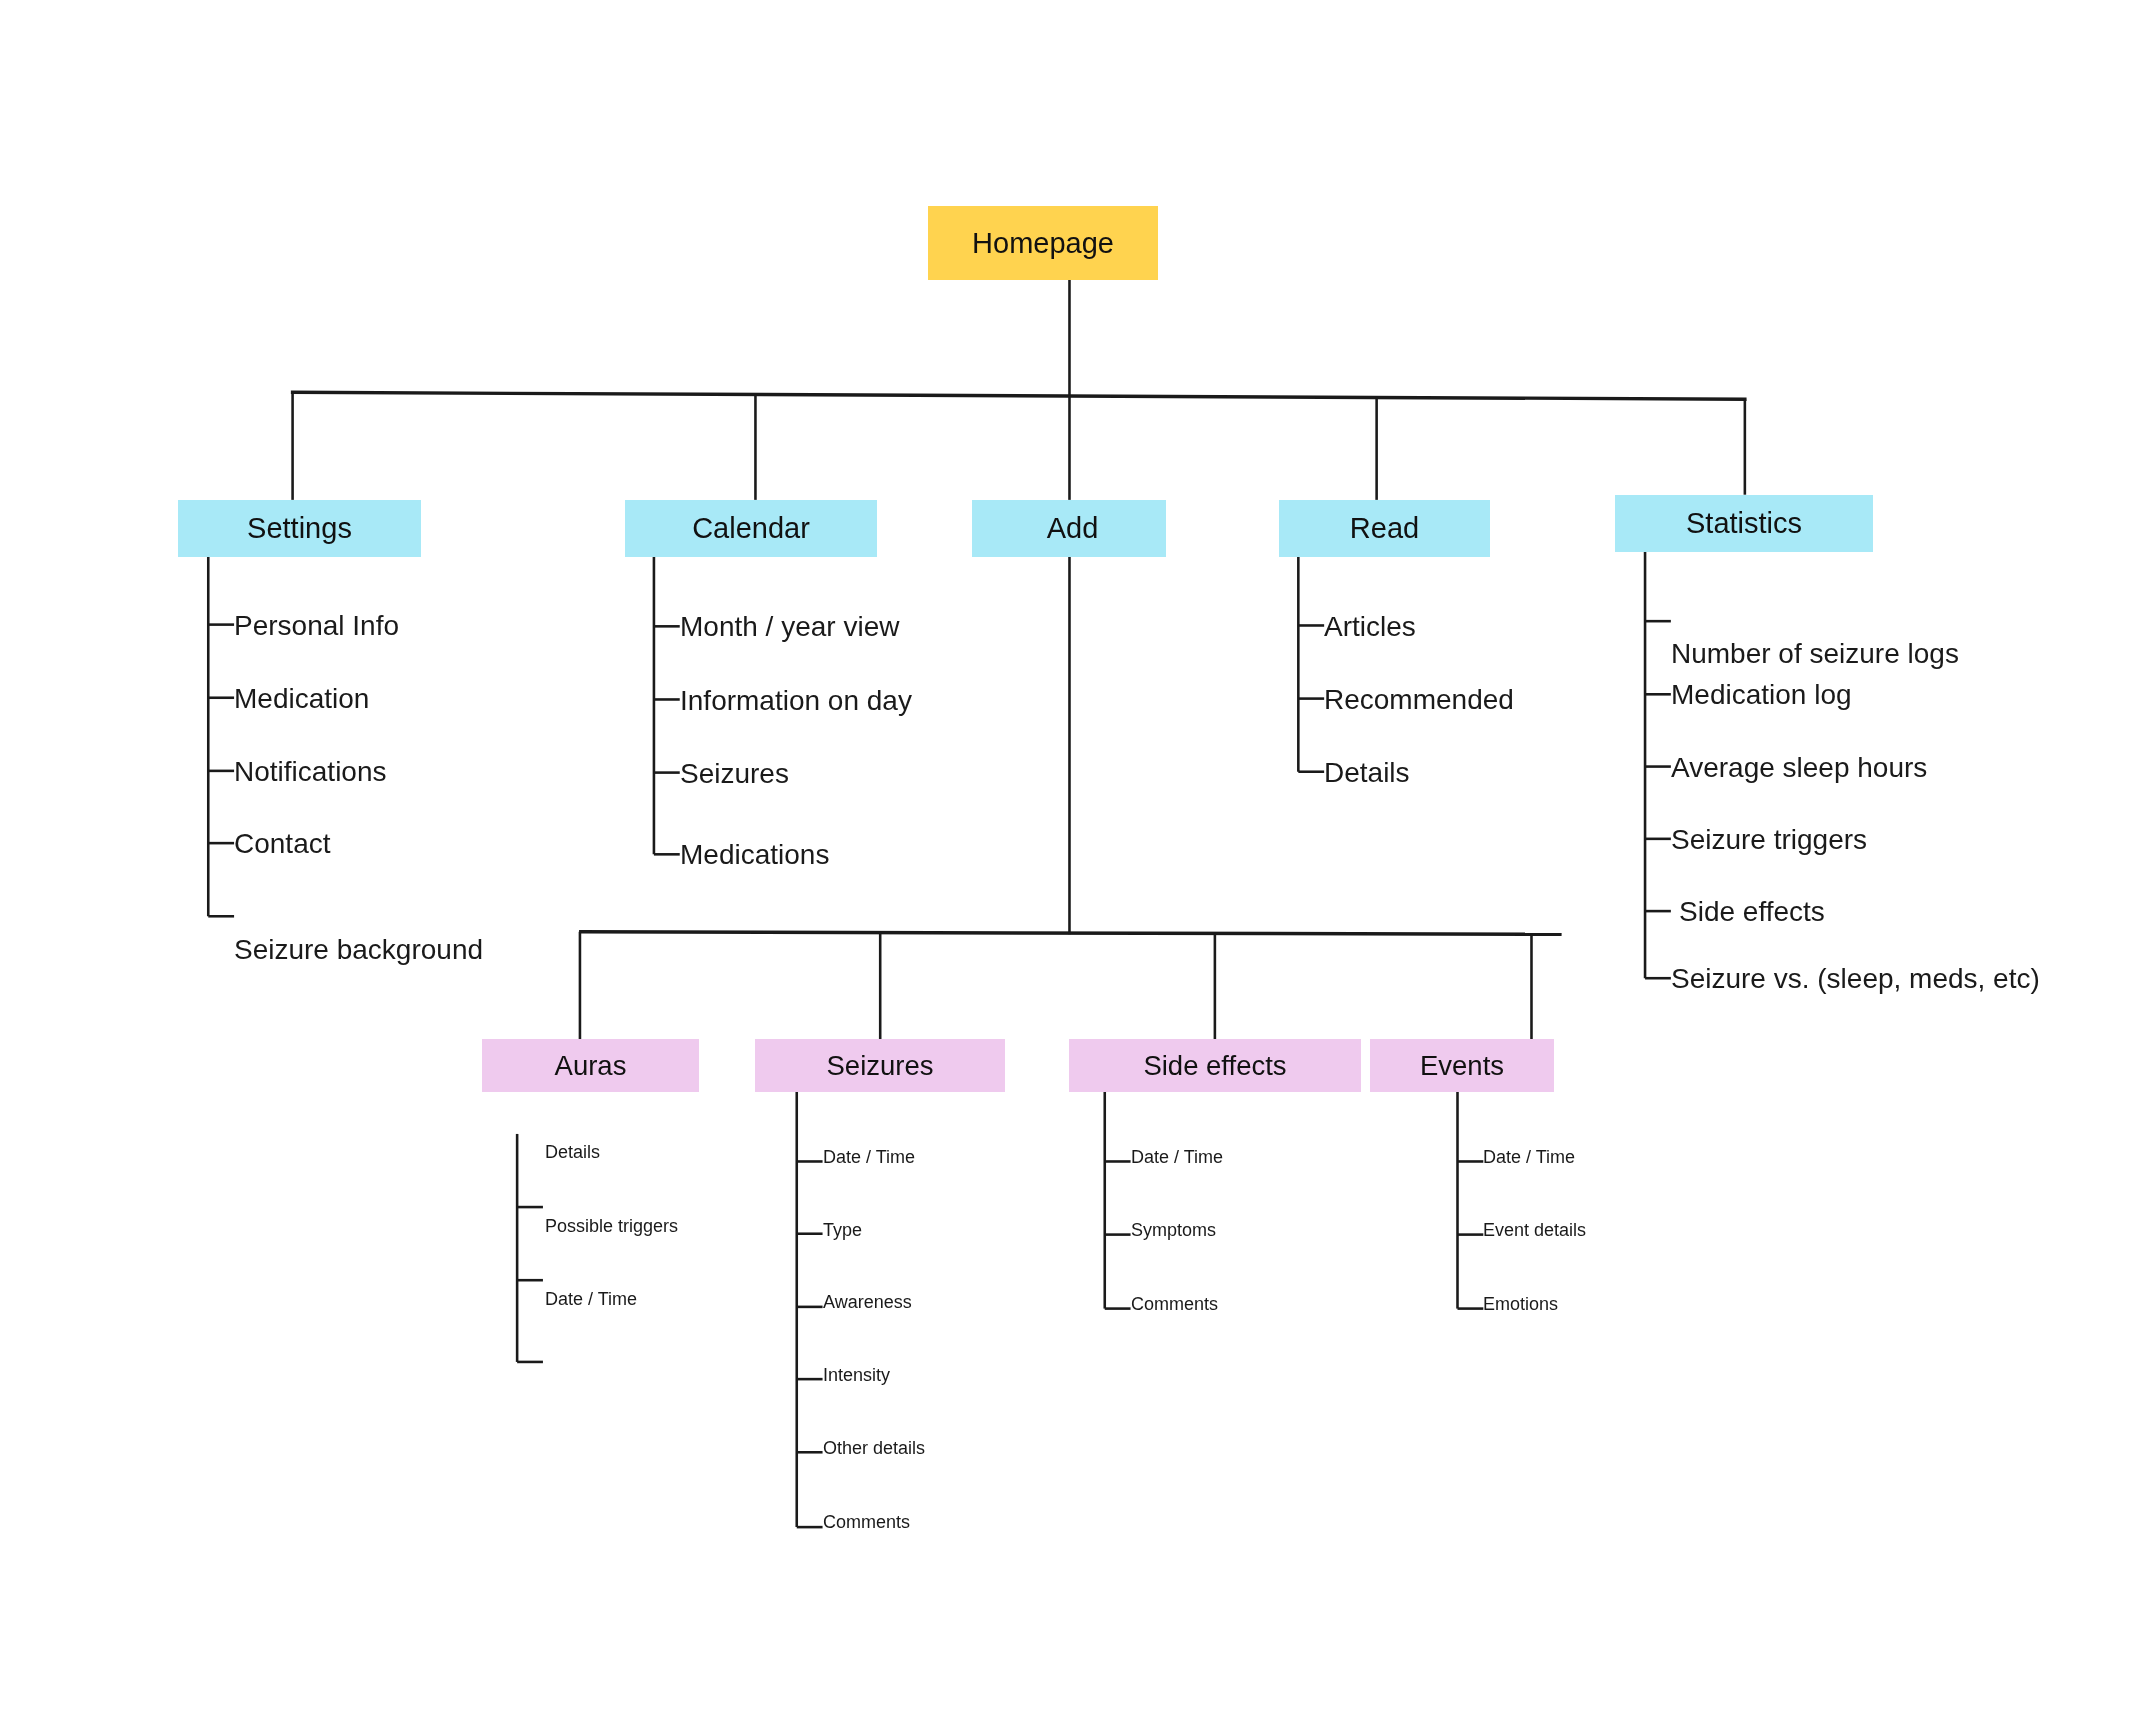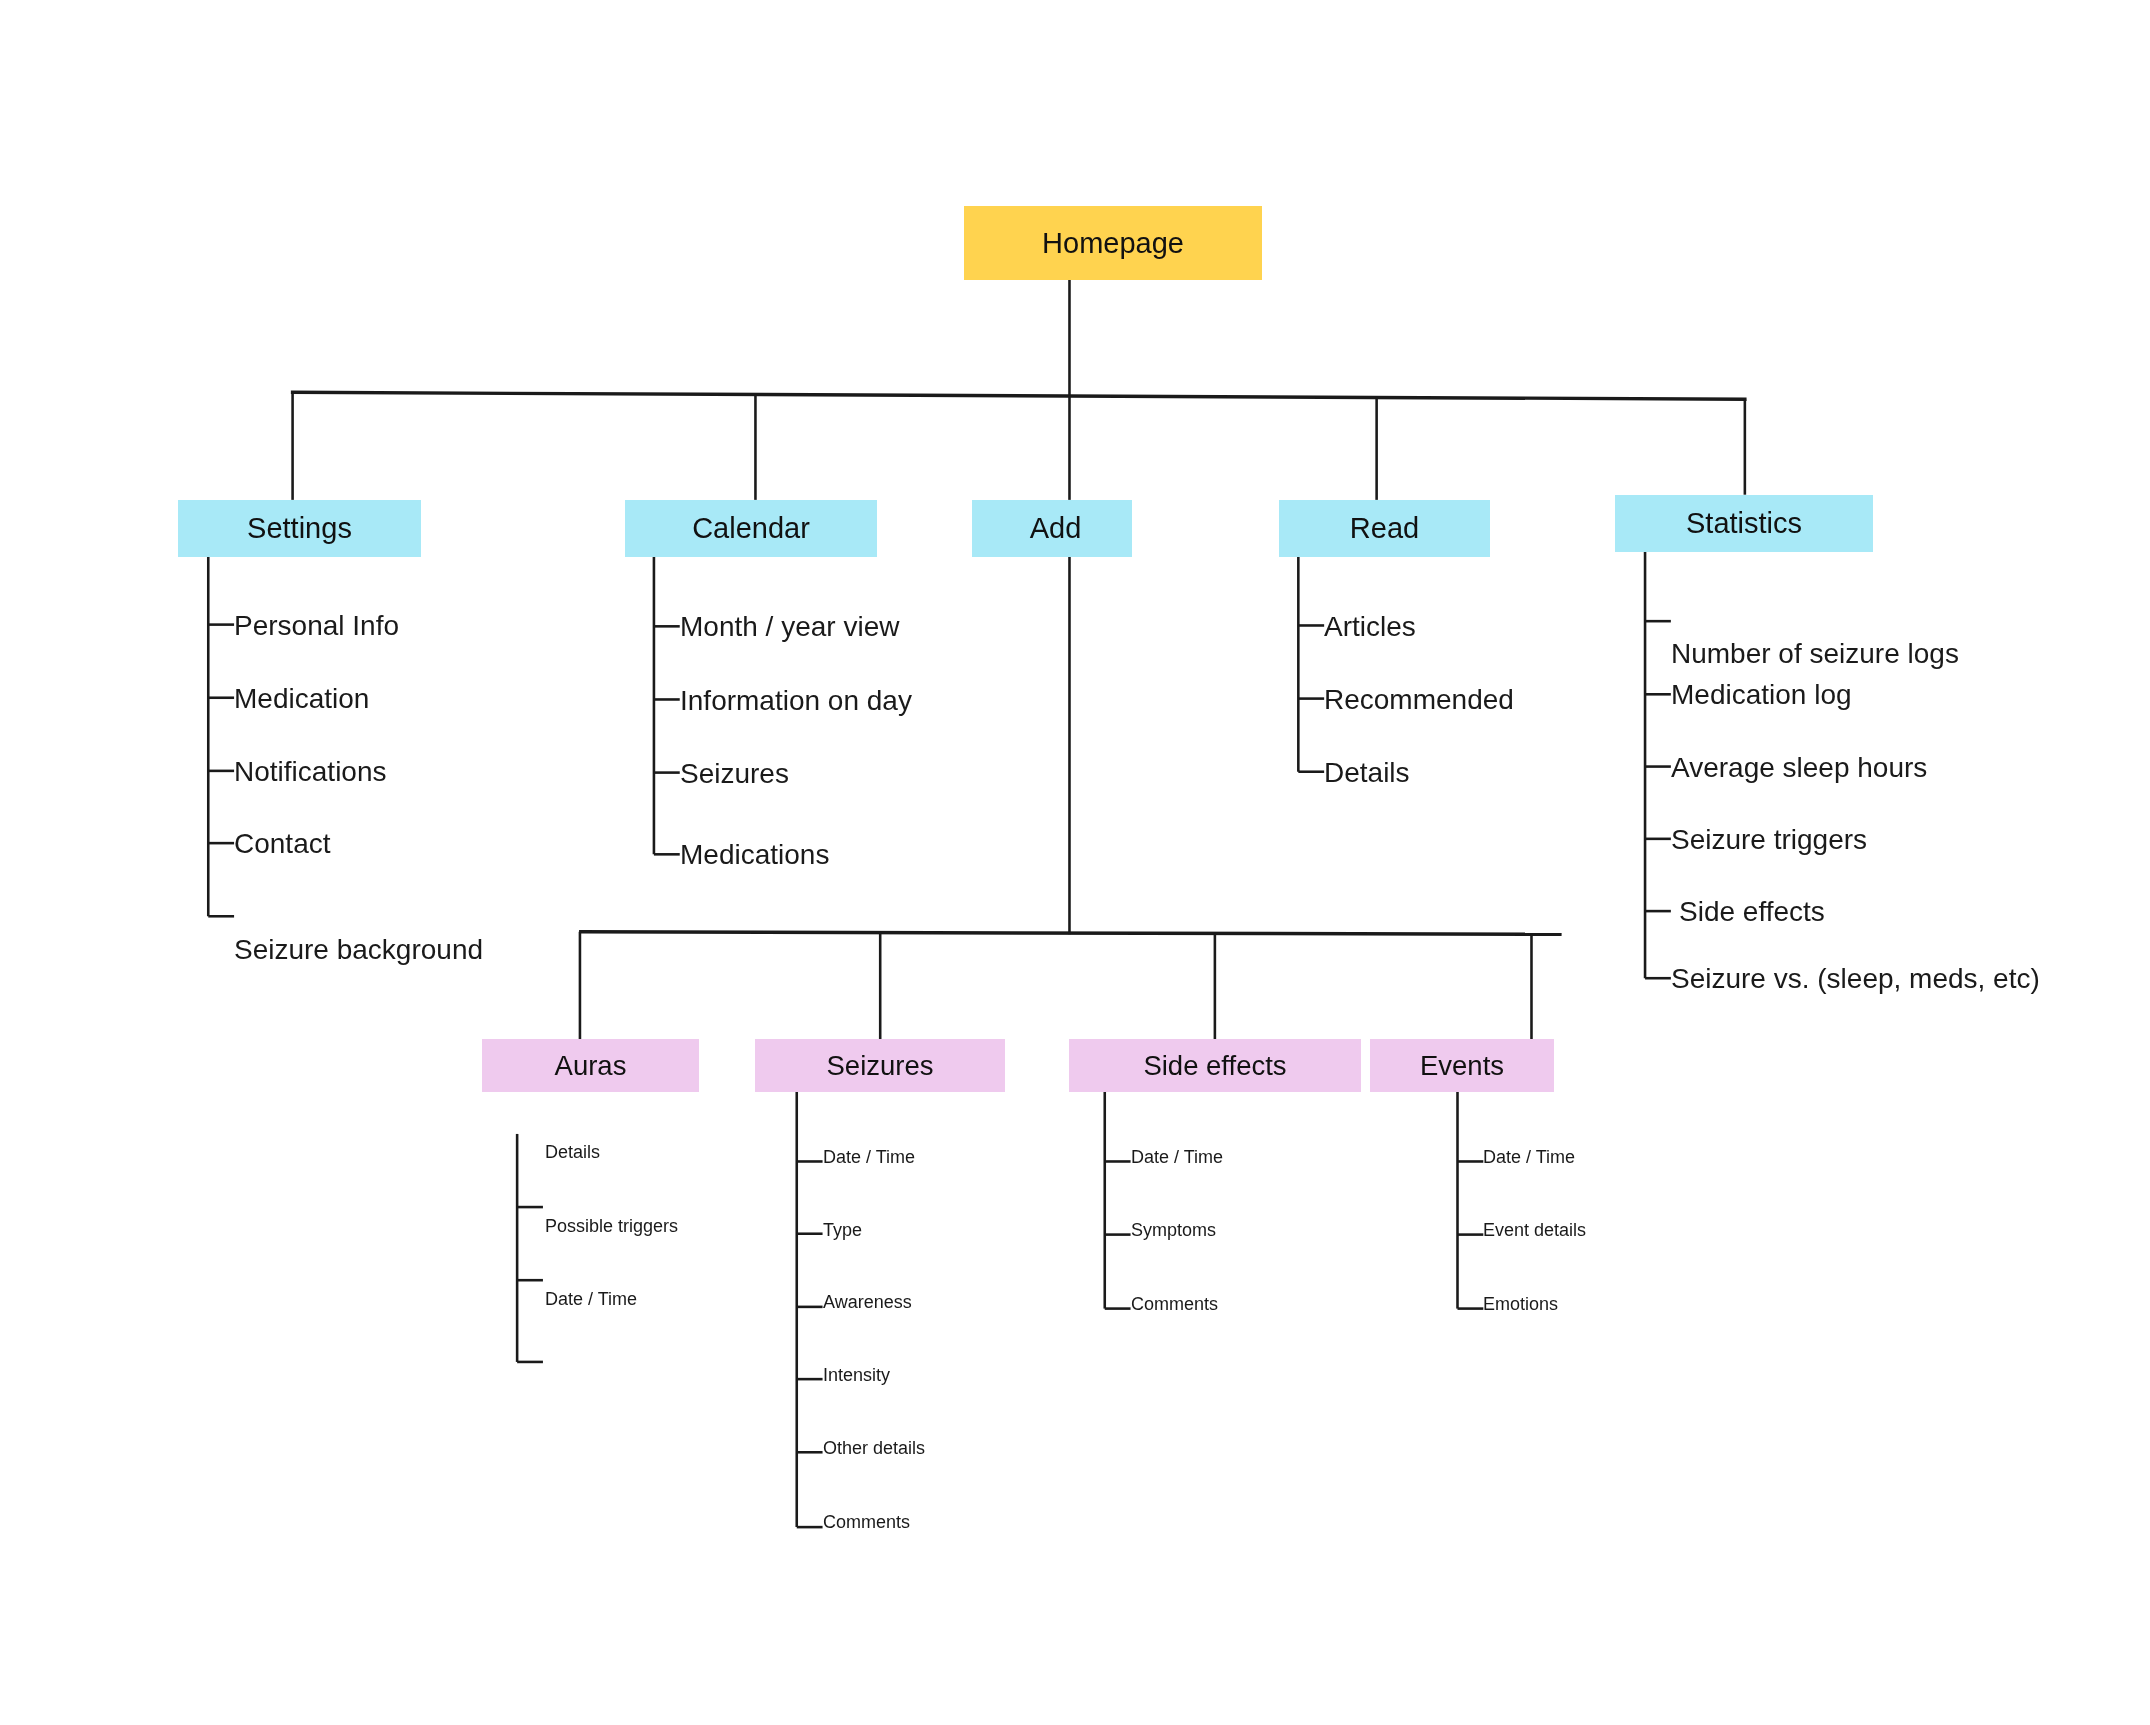--- a/index.html
+++ b/index.html
@@ -132,33 +132,33 @@
       <line x1="1284" y1="1435" x2="1314" y2="1435"></line>
       <line x1="1284" y1="1521" x2="1314" y2="1521"></line>
 
       <line x1="1694" y1="1268" x2="1694" y2="1521"></line>
       <line x1="1694" y1="1350" x2="1724" y2="1350"></line>
       <line x1="1694" y1="1435" x2="1724" y2="1435"></line>
       <line x1="1694" y1="1521" x2="1724" y2="1521"></line>
     </g>
   </svg>
 
-  <div class="node node-root" style="left:964px; top:206px; width:298px; height:74px;">
+  <div class="node node-root" style="left:928px; top:206px; width:230px; height:74px;">
     <span>Homepage</span>
   </div>
 
   <div class="node node-l1" style="left:178px; top:500px; width:243px; height:57px;">
     <span>Settings</span>
   </div>
 
   <div class="node node-l1" style="left:625px; top:500px; width:252px; height:57px;">
     <span>Calendar</span>
   </div>
 
-  <div class="node node-l1" style="left:972px; top:500px; width:160px; height:57px;padding-left:7px;">
+  <div class="node node-l1" style="left:972px; top:500px; width:194px; height:57px;padding-left:7px;">
     <span>Add</span>
   </div>
 
   <div class="node node-l1" style="left:1279px; top:500px; width:211px; height:57px;">
     <span>Read</span>
   </div>
 
   <div class="node node-l1" style="left:1615px; top:495px; width:258px; height:57px;">
     <span>Statistics</span>
   </div>

